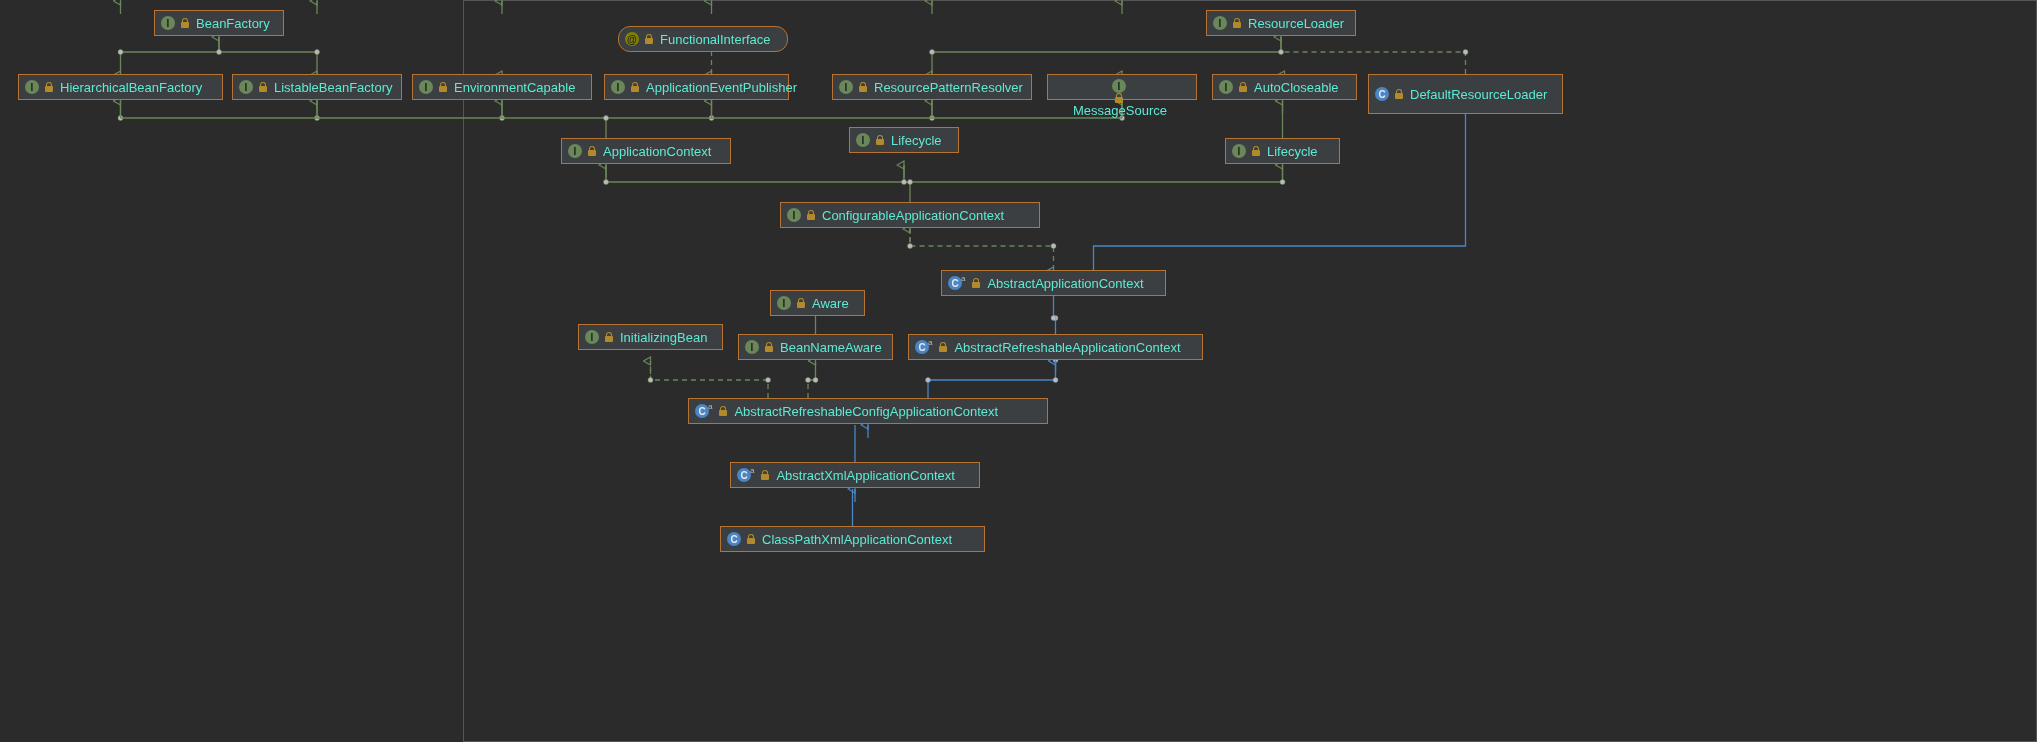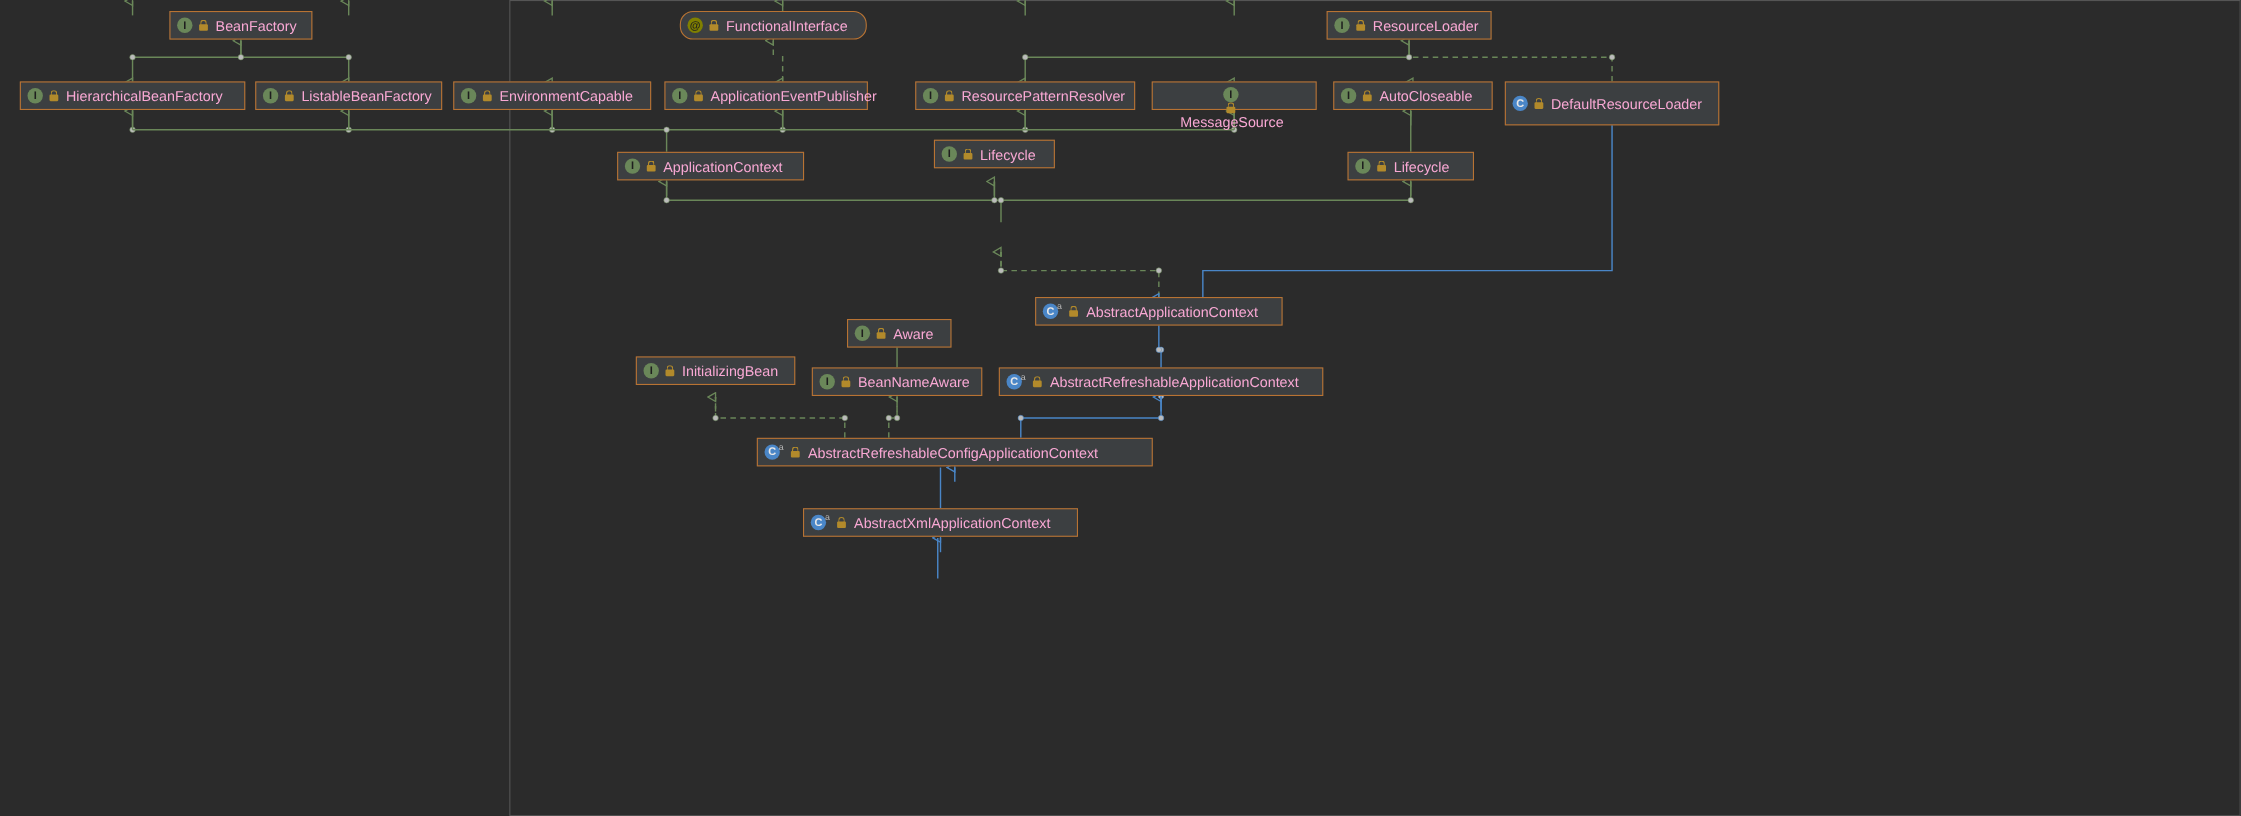--- a/index.html
+++ b/index.html
@@ -77,21 +77,21 @@
   }
   .lock::after {
     content:"";
     position:absolute;
     left:2px; top:0;
     width:4px; height:5px;
     border:1px solid #b28a2b;
     border-bottom:none;
     border-radius:3px 3px 0 0;
   }
-  .label { color:#f9a8d4; }
+  .label { color:#5eead4; }
   .frame {
     position:absolute;
     right:0; top:0;
     width:1574px;
     height:742px;
     border:1px solid #555;
     box-sizing:border-box;
     pointer-events:none;
   }
 </style>
@@ -200,21 +200,21 @@
       <path d="M 855 462 L 855 425" fill="none" stroke="#4a86c7" stroke-width="1.3"></path>
       <path d="M 868 438 L 868 425" stroke="#4a86c7" fill="none" marker-end="url(#tri-blue)" stroke-width="1.3"></path>
       <path d="M 852.5 526 L 852.5 489" fill="none" stroke="#4a86c7" stroke-width="1.3"></path>
       <path d="M 855 502 L 855 489" stroke="#4a86c7" fill="none" marker-end="url(#tri-blue)" stroke-width="1.3"></path>
     </svg>
 <div class="node" style="left: 154px; top: 10px; width: 130px; height: 26px;">
       <span class="icon interface" data-letter="I"></span>
       <span class="lock"></span>
       <span class="label">BeanFactory</span>
     </div>
-    <div class="node" style="left: 618px; top: 10px; width: 170px; height: 26px; border-radius: 12px;">
+    <div class="node" style="left: 618px; top: 26px; width: 170px; height: 26px; border-radius: 12px;">
       <span class="icon annotation" data-letter="@"></span>
       <span class="lock"></span>
       <span class="label">FunctionalInterface</span>
     </div>
     <div class="node" style="left: 1206px; top: 10px; width: 150px; height: 26px;">
       <span class="icon interface" data-letter="I"></span>
       <span class="lock"></span>
       <span class="label">ResourceLoader</span>
     </div>
     <div class="node" style="left: 18px; top: 74px; width: 205px; height: 26px;">
@@ -264,20 +264,25 @@
     </div>
     <div class="node" style="left: 849px; top: 127px; width: 110px; height: 26px;">
       <span class="icon interface" data-letter="I"></span>
       <span class="lock"></span>
       <span class="label">Lifecycle</span>
     </div>
     <div class="node" style="left: 1225px; top: 138px; width: 115px; height: 26px;">
       <span class="icon interface" data-letter="I"></span>
       <span class="lock"></span>
       <span class="label">Lifecycle</span>
+    </div>
+    <div class="node" style="left: 780px; top: 202px; width: 260px; height: 26px;">
+      <span class="icon interface" data-letter="I"></span>
+      <span class="lock"></span>
+      <span class="label">ConfigurableApplicationContext</span>
     </div>
     <div class="node" style="left: 770px; top: 270px; width: 95px; height: 26px; margin-top: 20px;">
       <span class="icon interface" data-letter="I"></span>
       <span class="lock"></span>
       <span class="label">Aware</span>
     </div>
     <div class="node" style="left: 941px; top: 270px; width: 225px; height: 26px;">
       <span class="icon abstract" data-letter="C"></span>
       <span class="abstract-tag">a</span>
       <span class="lock"></span>
@@ -304,13 +309,18 @@
       <span class="abstract-tag">a</span>
       <span class="lock"></span>
       <span class="label">AbstractRefreshableConfigApplicationContext</span>
     </div>
     <div class="node" style="left: 730px; top: 462px; width: 250px; height: 26px;">
       <span class="icon abstract" data-letter="C"></span>
       <span class="abstract-tag">a</span>
       <span class="lock"></span>
       <span class="label">AbstractXmlApplicationContext</span>
     </div>
+    <div class="node" style="left: 720px; top: 526px; width: 265px; height: 26px;">
+      <span class="icon class" data-letter="C"></span>
+      <span class="lock"></span>
+      <span class="label">ClassPathXmlApplicationContext</span>
+    </div>
   </div>
 
 </body></html>

